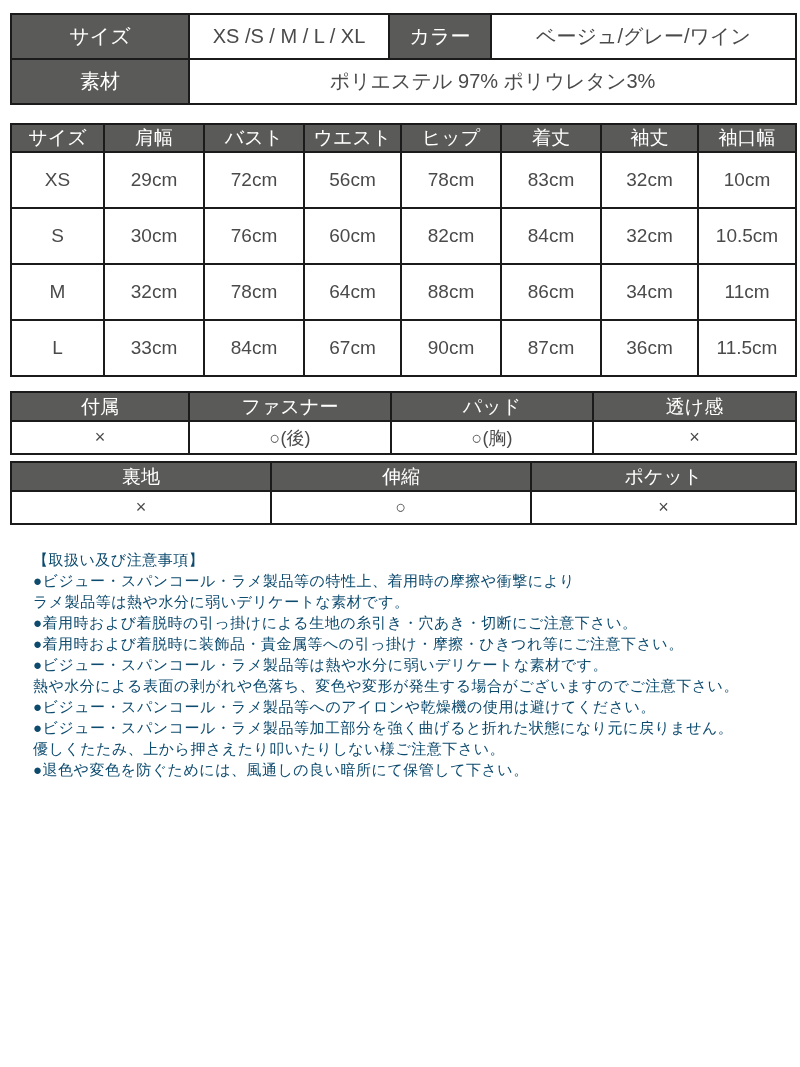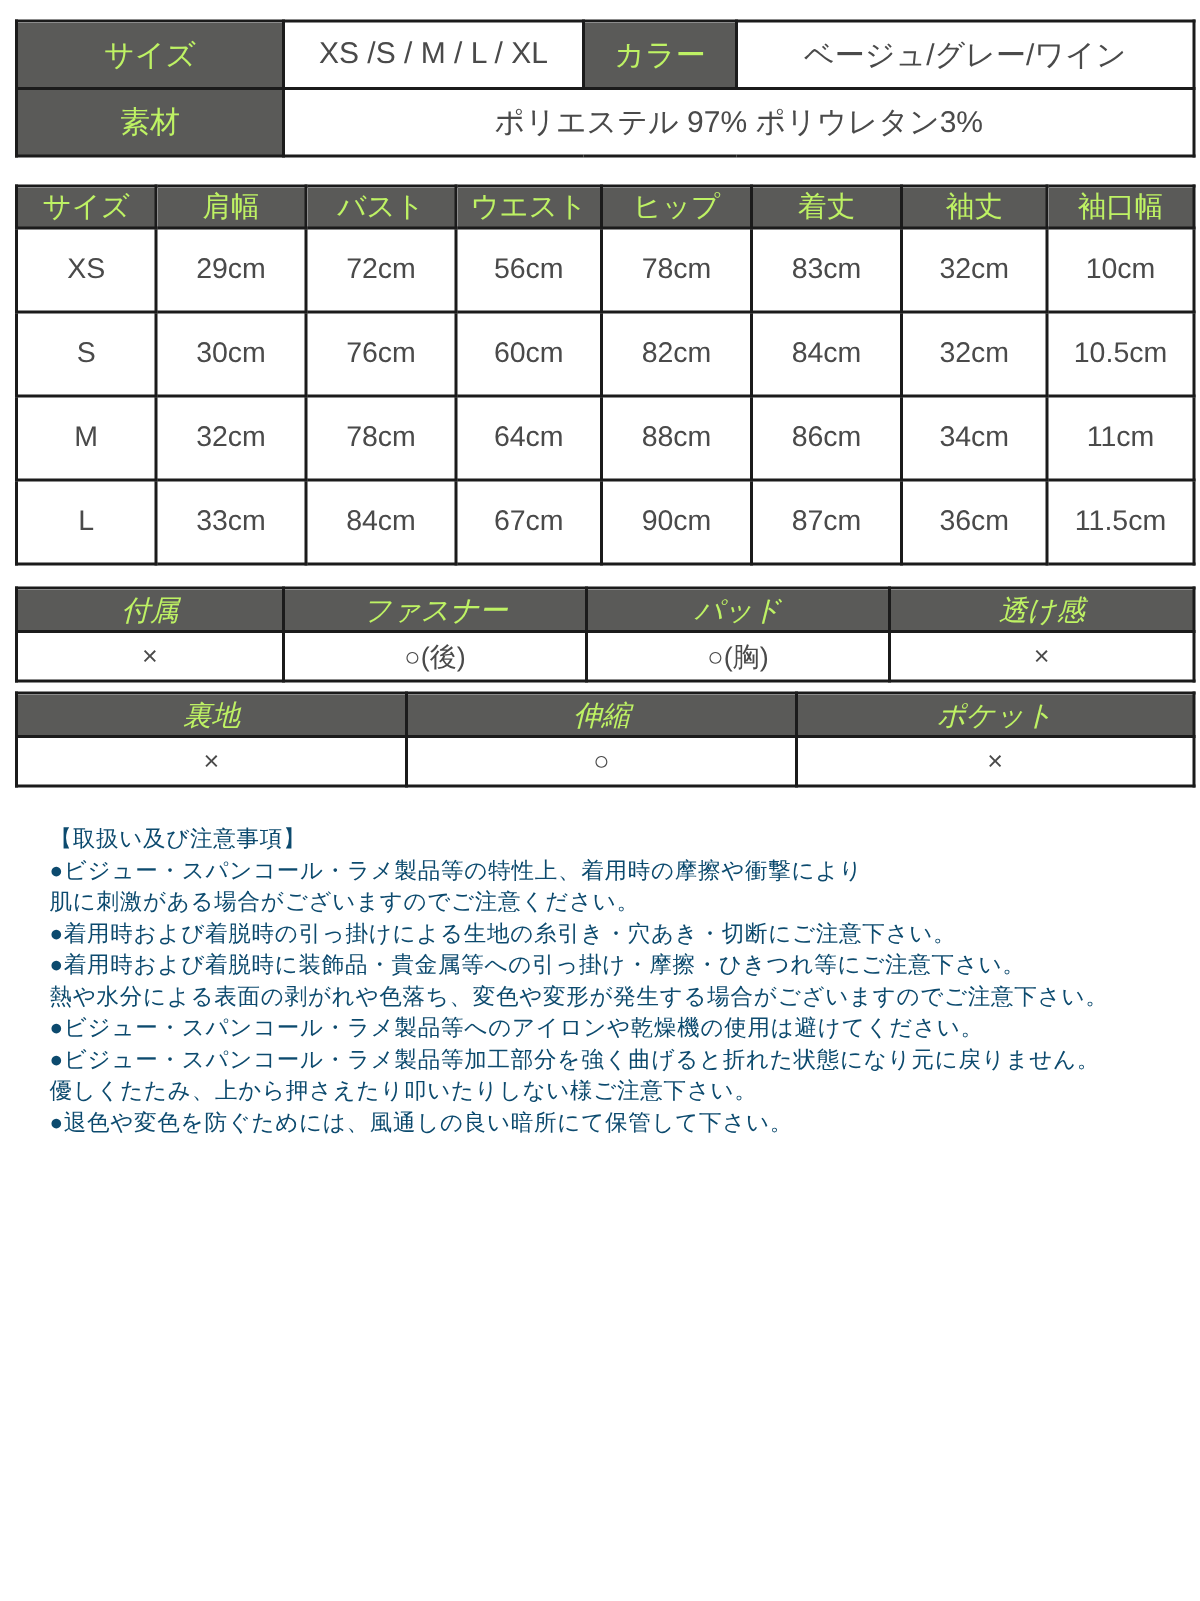--- a/index.html
+++ b/index.html
@@ -20,37 +20,37 @@
     border: 2px solid #1b1b1b;
     text-align: center;
     vertical-align: middle;
     color: #4a4a4a;
     background: #ffffff;
     overflow: hidden;
     white-space: nowrap;
   }
   td.hdr {
     background: #5a5a58;
-    color: #bef264;
+    color: #ffffff;
   }
 
   
   .info-table { margin-top: 13px; font-size: 20px; }
   .info-table td { height: 45px; }
 
   
   .size-table { margin-top: 18px; font-size: 19px; }
   .size-table td { height: 56px; }
   .size-table tr.head td { height: 28px; font-size: 19px; }
 
   
   .feat-table { font-size: 19px; }
   .feat-table-1 { margin-top: 14px; }
   .feat-table-2 { margin-top: 6px; }
-  .feat-table tr.head td { height: 29px; font-style: italic; }
+  .feat-table tr.head td { height: 29px; }
   .feat-table tr.val td { height: 33px; font-size: 18px; }
 
   
   .care-notes {
     margin-top: 24px;
     padding-left: 23px;
     font-size: 15px;
     line-height: 21px;
     color: #0c4a6e;
     letter-spacing: 0.5px;
@@ -186,23 +186,24 @@
       <td>×</td>
       <td>○</td>
       <td>×</td>
     </tr>
   </tbody>
     </table>
 
   <div class="care-notes">
     <div>【取扱い及び注意事項】</div>
     <div>●ビジュー・スパンコール・ラメ製品等の特性上、着用時の摩擦や衝撃により</div>
-    <div>肌に刺激がある場合がございますのでご注意ください。</div>
+    <div>ラメ製品等は熱や水分に弱いデリケートな素材です。</div>
     <div>●着用時および着脱時の引っ掛けによる生地の糸引き・穴あき・切断にご注意下さい。</div>
     <div>●着用時および着脱時に装飾品・貴金属等への引っ掛け・摩擦・ひきつれ等にご注意下さい。</div>
+    <div>●ビジュー・スパンコール・ラメ製品等は熱や水分に弱いデリケートな素材です。</div>
     <div>熱や水分による表面の剥がれや色落ち、変色や変形が発生する場合がございますのでご注意下さい。</div>
     <div>●ビジュー・スパンコール・ラメ製品等へのアイロンや乾燥機の使用は避けてください。</div>
     <div>●ビジュー・スパンコール・ラメ製品等加工部分を強く曲げると折れた状態になり元に戻りません。</div>
     <div>優しくたたみ、上から押さえたり叩いたりしない様ご注意下さい。</div>
     <div>●退色や変色を防ぐためには、風通しの良い暗所にて保管して下さい。</div>
   </div>
 
 </div>
 
 </body></html>

